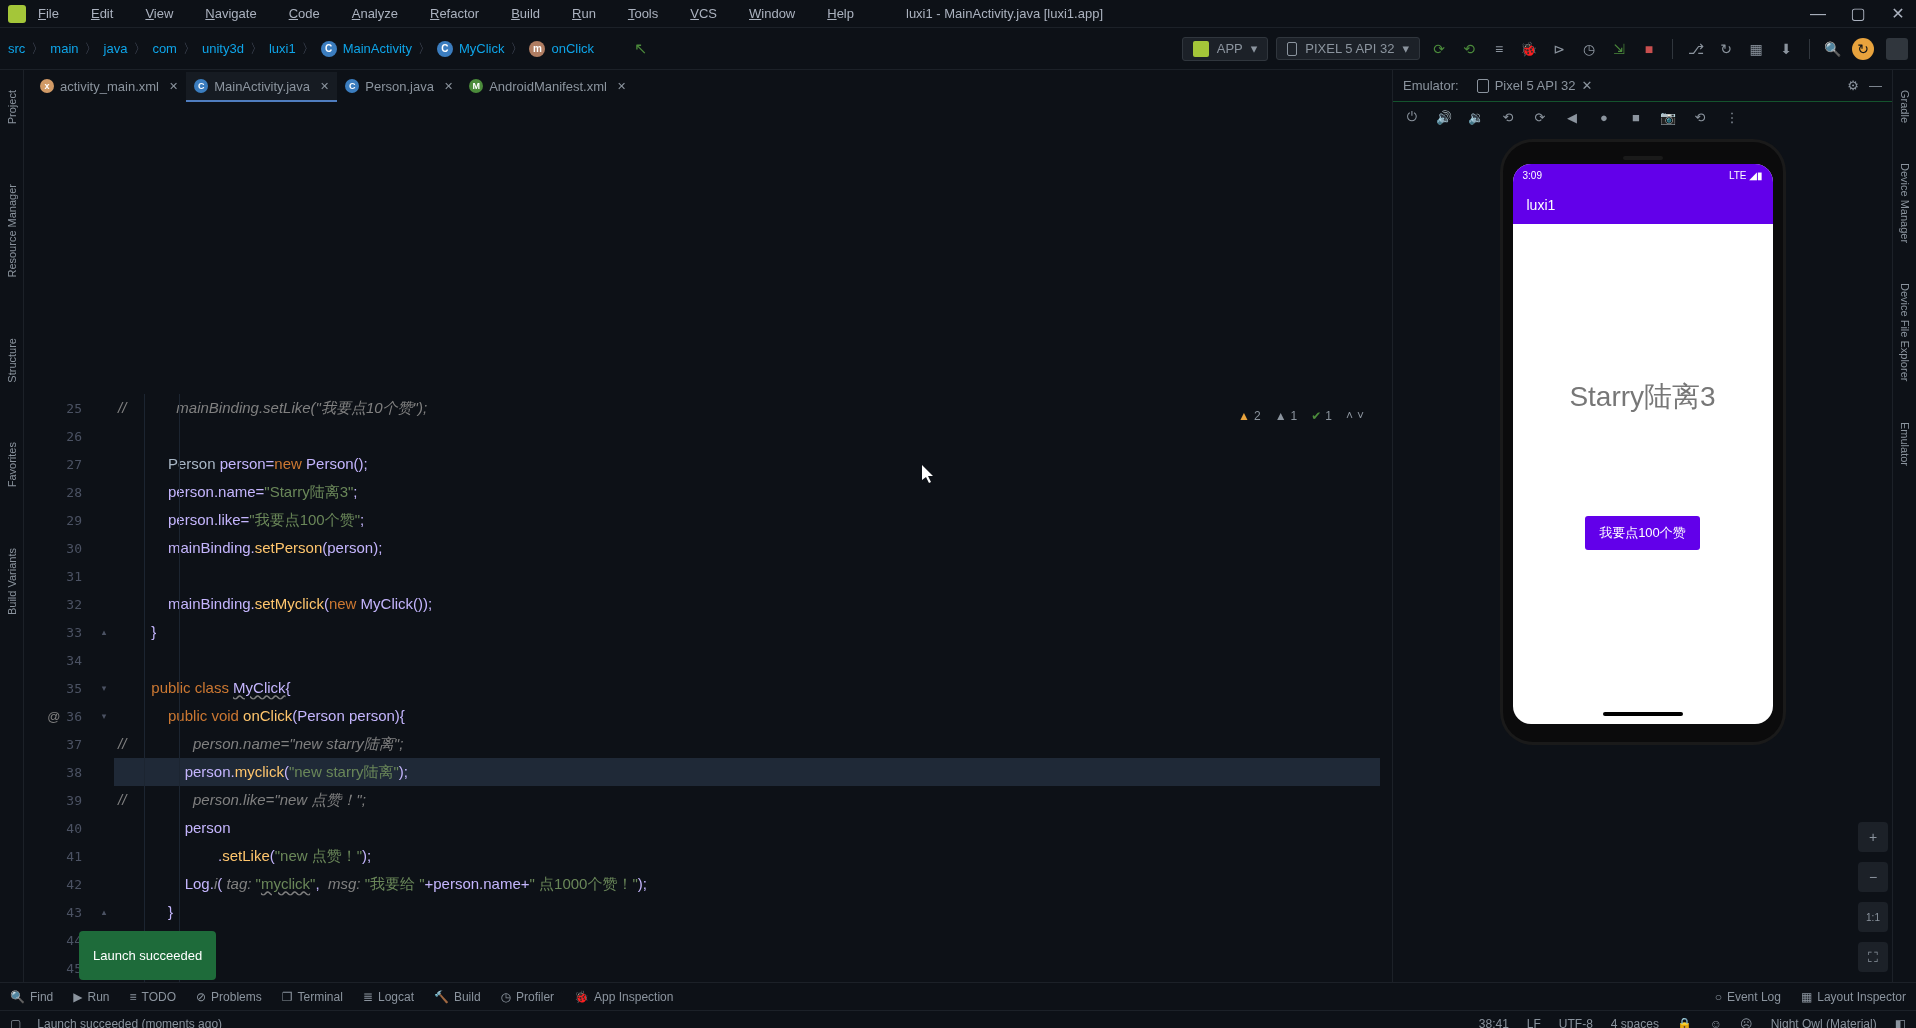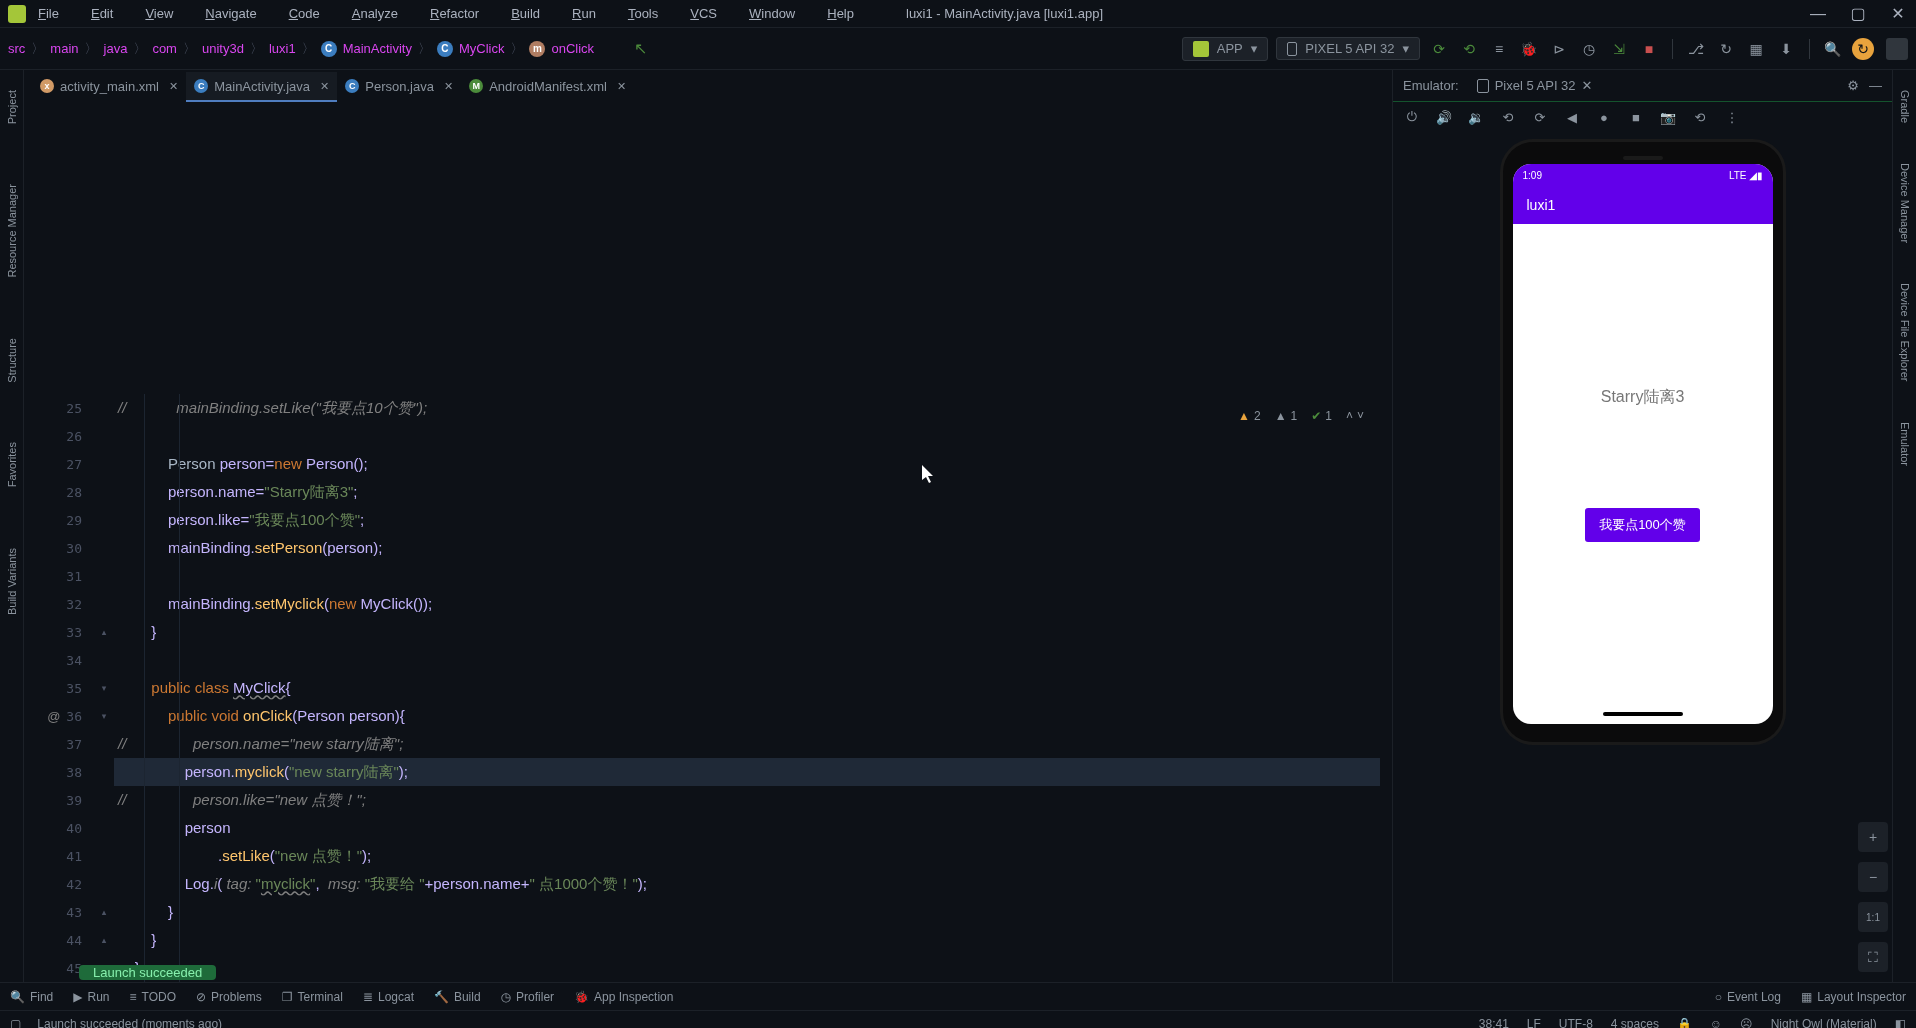--- a/index.html
+++ b/index.html
@@ -6,21 +6,21 @@
 body { background:#0d1117; color:#8b949e; font-size:13px; overflow:hidden; width:1916px; height:1028px; }
 .menubar { height:28px; background:#0d1117; display:flex; align-items:center; padding:0 8px; gap:6px; border-bottom:1px solid #1c2128; }
 .menubar .logo { width:18px; height:18px; background:#a4c639; border-radius:3px; }
 .menubar .menu-item { padding:2px 6px; color:#abb2bf; cursor:pointer; }
 .menubar .menu-item .underline { text-decoration:underline; }
 .menubar .title { margin-left:40px; color:#abb2bf; }
 .menubar .win-controls { margin-left:auto; display:flex; gap:20px; }
 .menubar .win-btn { width:20px; height:20px; display:flex; align-items:center; justify-content:center; color:#abb2bf; font-size:16px; }
 .toolbar { height:42px; background:#0d1117; display:flex; align-items:center; padding:0 8px; border-bottom:1px solid #1c2128; }
 .breadcrumb { display:flex; align-items:center; gap:6px; flex:0 0 auto; }
-.breadcrumb .crumb { color:#d946ef; }
+.breadcrumb .crumb { color:#0ea5e9; }
 .breadcrumb .sep { color:#4b5263; }
 .breadcrumb .icon-c { display:inline-flex; width:16px; height:16px; background:#3b7dbf; border-radius:50%; align-items:center; justify-content:center; color:#fff; font-size:10px; font-weight:bold; }
 .breadcrumb .icon-m { display:inline-flex; width:16px; height:16px; background:#b07d62; border-radius:50%; align-items:center; justify-content:center; color:#fff; font-size:10px; font-weight:bold; }
 .toolbar .spacer { width:30px; }
 .toolbar .run-config { display:flex; align-items:center; background:#1c2128; border:1px solid #30363d; border-radius:3px; padding:3px 10px; margin-left:auto; margin-right:8px; gap:8px; }
 .toolbar .device-sel { display:flex; align-items:center; background:#1c2128; border:1px solid #30363d; border-radius:3px; padding:3px 10px; margin-right:8px; gap:8px; }
 .toolbar .tool-icons { display:flex; gap:8px; align-items:center; }
 .toolbar .tool-icons .ticon { width:22px; height:22px; display:flex; align-items:center; justify-content:center; color:#8b949e; font-size:14px; }
 .toolbar .sep2 { width:1px; height:20px; background:#30363d; margin:0 4px; }
 .toolbar .avatar { width:22px; height:22px; background:#30363d; border-radius:3px; margin-left:4px; }
@@ -64,34 +64,34 @@
 .emu-header .emu-controls { margin-left:auto; display:flex; gap:10px; }
 .emu-toolbar { height:30px; display:flex; align-items:center; padding:0 10px; gap:14px; }
 .emu-toolbar .ebtn { width:18px; height:18px; display:flex; align-items:center; justify-content:center; color:#8b949e; }
 .phone-stage { flex:1; display:flex; align-items:flex-start; justify-content:center; padding-top:10px; position:relative; }
 .phone { width:280px; height:600px; background:#0b0b0c; border-radius:30px; padding:10px; position:relative; box-shadow:0 0 0 3px #1a1a1a; }
 .phone .speaker { width:40px; height:4px; background:#1a1a1a; border-radius:2px; margin:4px auto; }
 .phone .screen { width:100%; height:560px; background:#fff; border-radius:18px; overflow:hidden; display:flex; flex-direction:column; }
 .phone .statusbar { height:22px; background:#6200ea; display:flex; align-items:center; justify-content:space-between; padding:0 10px; color:#fff; font-size:10px; }
 .phone .appbar { height:38px; background:#6200ea; display:flex; align-items:center; padding:0 14px; color:#fff; font-size:14px; font-weight:500; }
 .phone .content { flex:1; display:flex; flex-direction:column; align-items:center; justify-content:center; gap:100px; }
-.phone .big-text { font-size:16px; color:#777;text-align:center; }
+.phone .big-text { font-size:28px; color:#777;text-align:center; }
 .phone .app-btn { background:#6200ea; color:#fff; padding:8px 14px; font-size:13px; border-radius:3px; }
 .phone .navbar { height:20px; display:flex; align-items:center; justify-content:center; }
 .phone .navbar .pill { width:80px; height:4px; background:#000; border-radius:2px; }
 .emu-right-controls { position:absolute; right:4px; bottom:10px; display:flex; flex-direction:column; gap:10px; align-items:center;}
 .emu-right-controls .ctl { width:30px; height:30px; background:#1c2128; border-radius:4px; display:flex; align-items:center; justify-content:center; color:#8b949e; font-size:14px; }
 .right-rail { width:24px; background:#0d1117; border-left:1px solid #1c2128; display:flex; flex-direction:column; align-items:center; padding-top:20px; gap:40px; }
 .right-rail .rail-item { writing-mode:vertical-rl; font-size:11px; color:#8b949e; }
 .bottom-tools { height:28px; background:#0d1117; border-top:1px solid #1c2128; display:flex; align-items:center; padding:0 10px; gap:20px; }
 .bottom-tools .btool { display:flex; align-items:center; gap:5px; color:#8b949e; font-size:12px; }
 .statusbar-ide { height:26px; background:#0d1117; border-top:1px solid #1c2128; display:flex; align-items:center; padding:0 10px; gap:16px; font-size:12px; }
 .statusbar-ide .status-msg { flex:1; }
 .statusbar-ide .right-group { display:flex; gap:18px; align-items:center; }
-.toast { position:absolute; left:55px; bottom:2px; background:#1e6b3a; color:#86efac; padding:0 14px; border-radius:4px; font-size:13px; }
+.toast { position:absolute; left:55px; bottom:2px; background:#1e6b3a; color:#ffffff; padding:17px 14px; border-radius:4px; font-size:13px; }
 .arrow-icon { color:#4b8b3b; font-size:16px; }
 .cursor-arrow { position:absolute; width:14px; height:20px; pointer-events:none; }
 .android-icon { width:16px; height:16px; background:#a4c639; border-radius:2px; display:inline-block; }
 .gear-ic { color:#8b949e; }
 </style>
 </head>
 <body>
 
 <div class="menubar">
   <div class="logo"></div>
@@ -333,21 +333,21 @@
       <span class="ebtn">■</span>
       <span class="ebtn">📷</span>
       <span class="ebtn">⟲</span>
       <span class="ebtn">⋮</span>
     </div>
     <div class="phone-stage">
       <div class="phone">
         <div class="speaker"></div>
         <div class="screen">
           <div class="statusbar">
-            <span>1:09</span>
+            <span>3:09</span>
             <span>LTE ◢▮</span>
           </div>
           <div class="appbar">
             <span>luxi1</span>
           </div>
           <div class="content">
             <div class="big-text">Starry陆离3</div>
             <div class="app-btn">我要点100个赞</div>
           </div>
           <div class="navbar">

